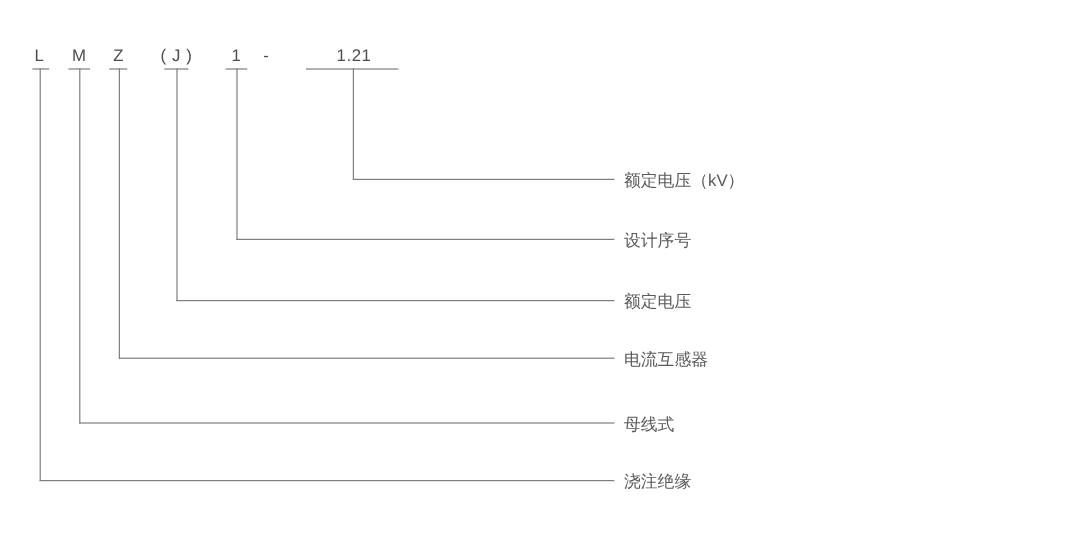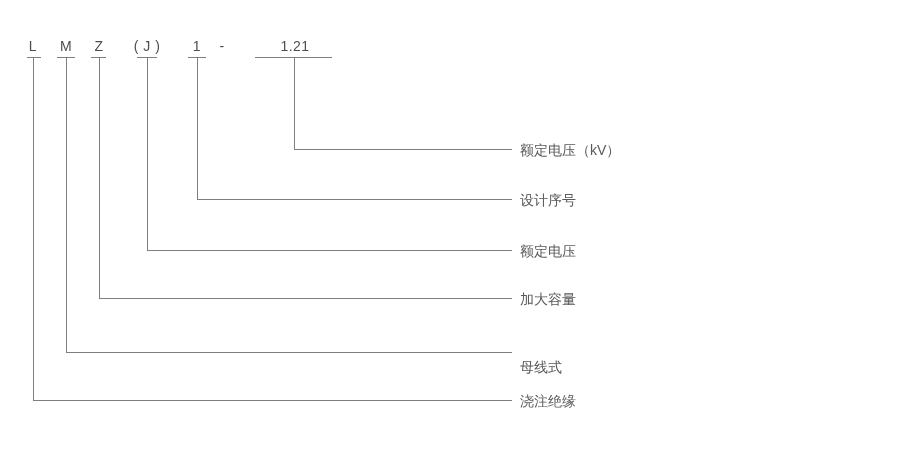--- a/index.html
+++ b/index.html
@@ -71,17 +71,17 @@
   <div class="connector" style="left:294px; width:218px; height:93px"></div>
   <div class="connector" style="left:197px; width:315px; height:143px"></div>
   <div class="connector" style="left:147px; width:365px; height:194px"></div>
   <div class="connector" style="left:99px;  width:413px; height:242px"></div>
   <div class="connector" style="left:66px;  width:446px; height:296px"></div>
   <div class="connector" style="left:33px;  width:479px; height:344px"></div>
 
   <div class="label" style="top:140px">额定电压（kV）</div>
   <div class="label" style="top:190px">设计序号</div>
   <div class="label" style="top:241px">额定电压</div>
-  <div class="label" style="top:289px">加大容量</div>
-  <div class="label" style="top:357px">母线式</div>
+  <div class="label" style="top:289px">电流互感器</div>
+  <div class="label" style="top:343px">母线式</div>
   <div class="label" style="top:391px">浇注绝缘</div>
 
 </div>
 
 </body></html>

